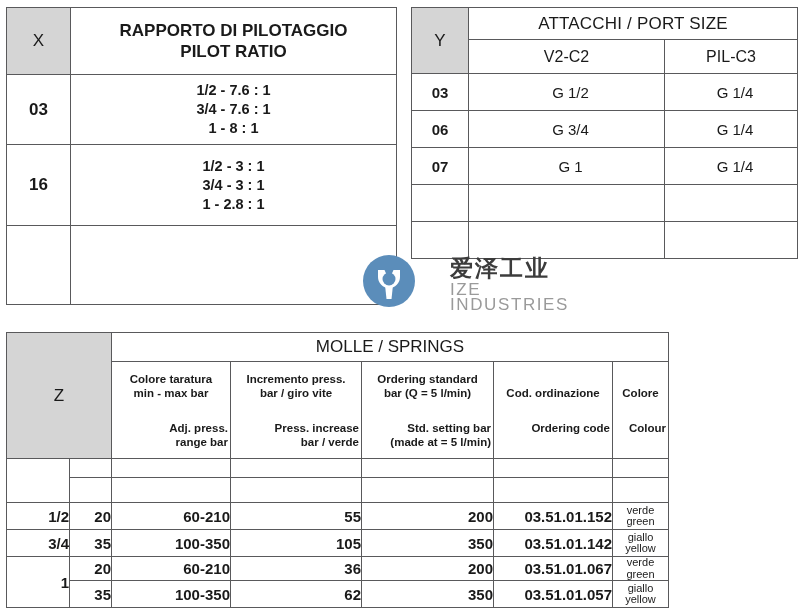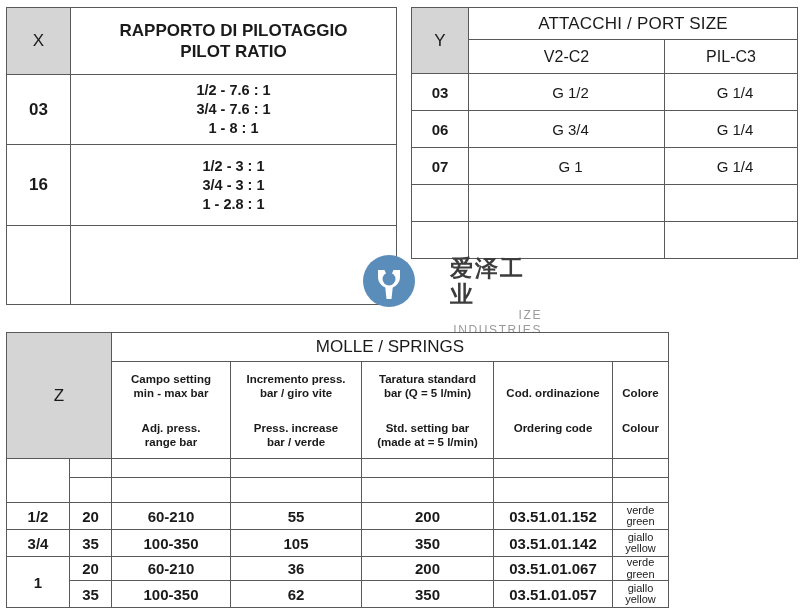--- a/index.html
+++ b/index.html
@@ -83,22 +83,22 @@
     font-weight: normal;
     font-size: 17px;
   }
   #z-table .colhd {
     font-size: 11.5px;
     font-weight: bold;
     line-height: 14px;
     padding: 4px 2px !important;
   }
   #z-table .colhd .it { display: block; }
-  #z-table .colhd .en { display: block; margin-top: 21px; }
-  #z-table .data { font-size: 15px; font-weight: bold; }
+  #z-table .colhd .en { display: block; margin-top: 21px; text-align: right; }
+  #z-table .data { font-size: 15px; font-weight: bold; text-align: right; }
   #z-table .colour-cell {
     font-size: 11px;
     font-weight: normal;
     line-height: 11.5px;
     text-align: center;
   }
   #z-table .colour-cell span { display: block; }
 
   
   #watermark {
@@ -120,26 +120,25 @@
   }
   #wm-cn {
     font-size: 23px;
     font-weight: bold;
     color: #3c3c3c;
     letter-spacing: 2px;
     line-height: 26px;
     font-family: "DejaVu Sans", sans-serif;
   }
   #wm-en {
-    font-size: 12px;
+    font-size: 17px;
     color: #9a9a9a;
     letter-spacing: 1.6px;
     line-height: 15px;
     margin-top: 1px;
-    text-align: right;
   }
 </style>
 </head>
 <body>
 
 <table class="tbl" id="x-table">
   <colgroup>
       <col style="width:64px">
       <col style="width:326px">
     </colgroup>
@@ -244,41 +243,41 @@
       <col style="width:56px">
   </colgroup>
   <tbody>
     <tr>
       <td class="gray hdr-big" colspan="2" rowspan="2" style="height:28px">Z</td>
       <td class="springs-title" colspan="5" style="height:28px">MOLLE / SPRINGS</td>
     </tr>
     <tr>
       <td class="colhd" style="height:88px">
         <span class="it">
-          <span>Campo setting</span><br>
+          <span>Colore taratura</span><br>
           <span>min - max bar</span>
         </span>
         <span class="en">
           <span>Adj. press.</span><br>
           <span>range bar</span>
         </span>
       </td>
       <td class="colhd">
         <span class="it">
           <span>Incremento press.</span><br>
           <span>bar / giro vite</span>
         </span>
         <span class="en">
           <span>Press. increase</span><br>
           <span>bar / verde</span>
         </span>
       </td>
       <td class="colhd">
         <span class="it">
-          <span>Taratura standard</span><br>
+          <span>Ordering standard</span><br>
           <span>bar (Q = 5 l/min)</span>
         </span>
         <span class="en">
           <span>Std. setting bar</span><br>
           <span>(made at = 5 l/min)</span>
         </span>
       </td>
       <td class="colhd">
         <span class="it">Cod. ordinazione</span>
         <span class="en">Ordering code</span>

